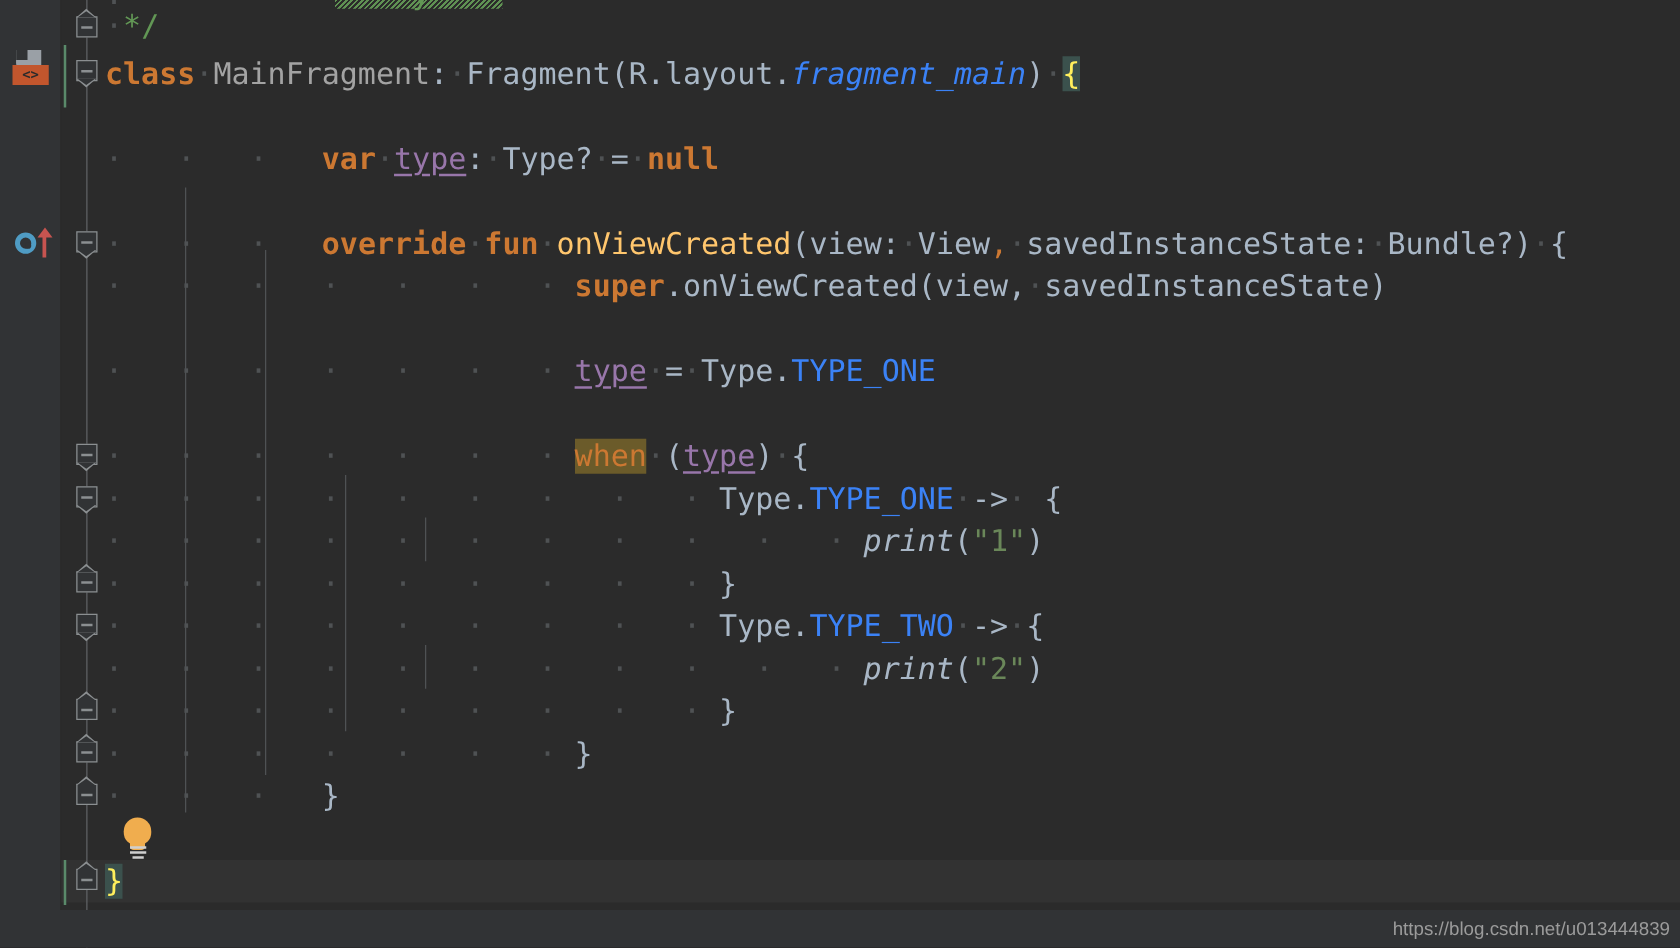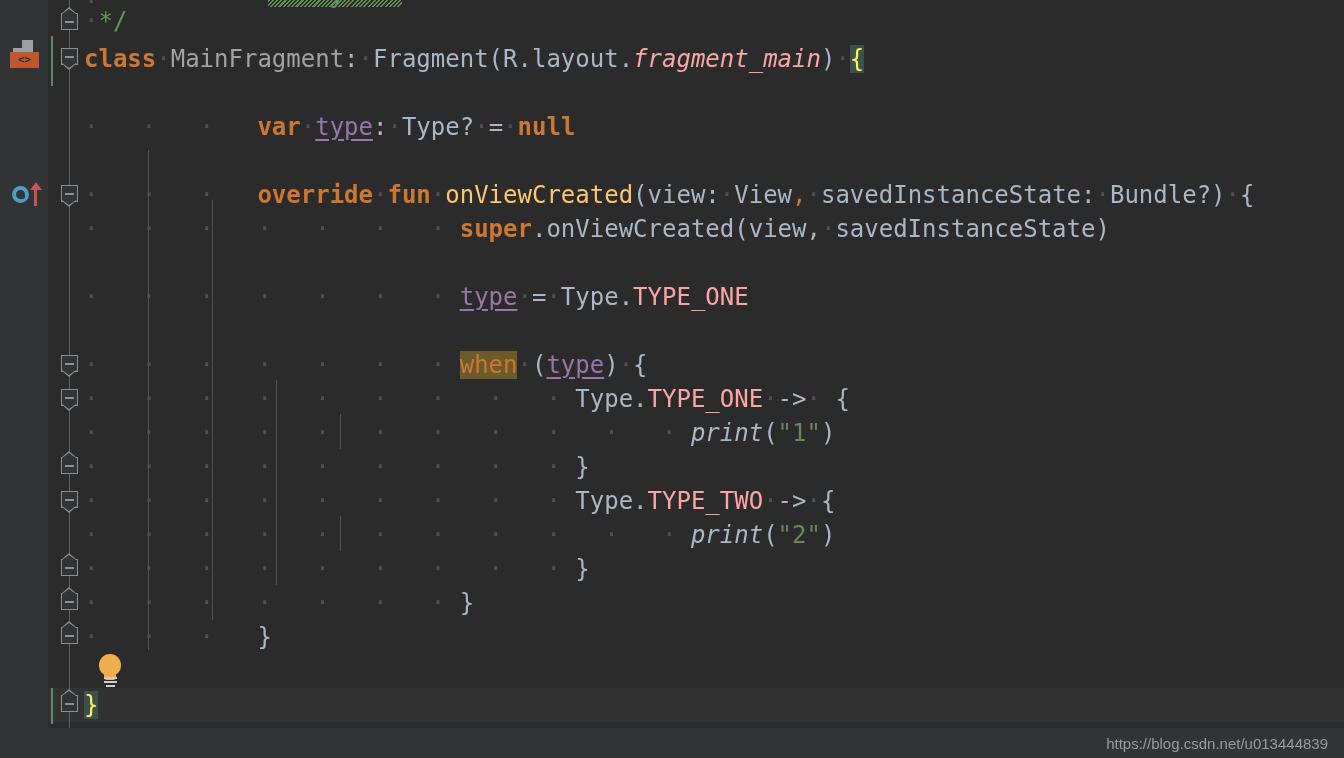--- a/index.html
+++ b/index.html
@@ -69,34 +69,34 @@
 
   .line{position:absolute;left:0;height:34px;line-height:34px;
         font-size:24px;white-space:pre;color:#a9b7c6;letter-spacing:0px;}
 
   
   .kw{color:#cc7832;}
   .kw-b{color:#cc7832;font-weight:bold;}
   .plain{color:#a9b7c6;}
   .cls{color:#a3a3a3;}
   .fn{color:#ffc66d;}
-  .enumc{color:#fca5a5;margin-top:20px;}
+  .enumc{color:#3b82f6;margin-top:20px;}
   .field{color:#9876aa;text-decoration:underline;text-underline-offset:4px;}
   .str{color:#6a8759;}
   .cmt{color:#629755;}
   .ital{font-style:italic;}
   .brace-hi{color:#ffef5c;background:#3b514d;}
   .kw-hi{color:#cc7832;background:#6b5b2a;}
   .ws{color:#4f5254;}
 
   .wave{position:absolute;height:7px;
     background-image:repeating-linear-gradient(135deg,#629755 0 1.5px,transparent 1.5px 3px);
     opacity:.95;}
 
-  .watermark{position:absolute;right:16px;bottom:6px;color:#9b9b9b;
+  .watermark{position:absolute;right:8px;bottom:6px;color:#9b9b9b;
      font-family:"Liberation Sans",sans-serif;font-size:15px;}
 
   .strip{position:absolute;left:0;bottom:0;width:1344px;height:30px;background:#313335;}
 </style>
 </head>
 <body>
 
 <div class="ide">
 
   <div class="caretline" style="top:688px;"></div>

